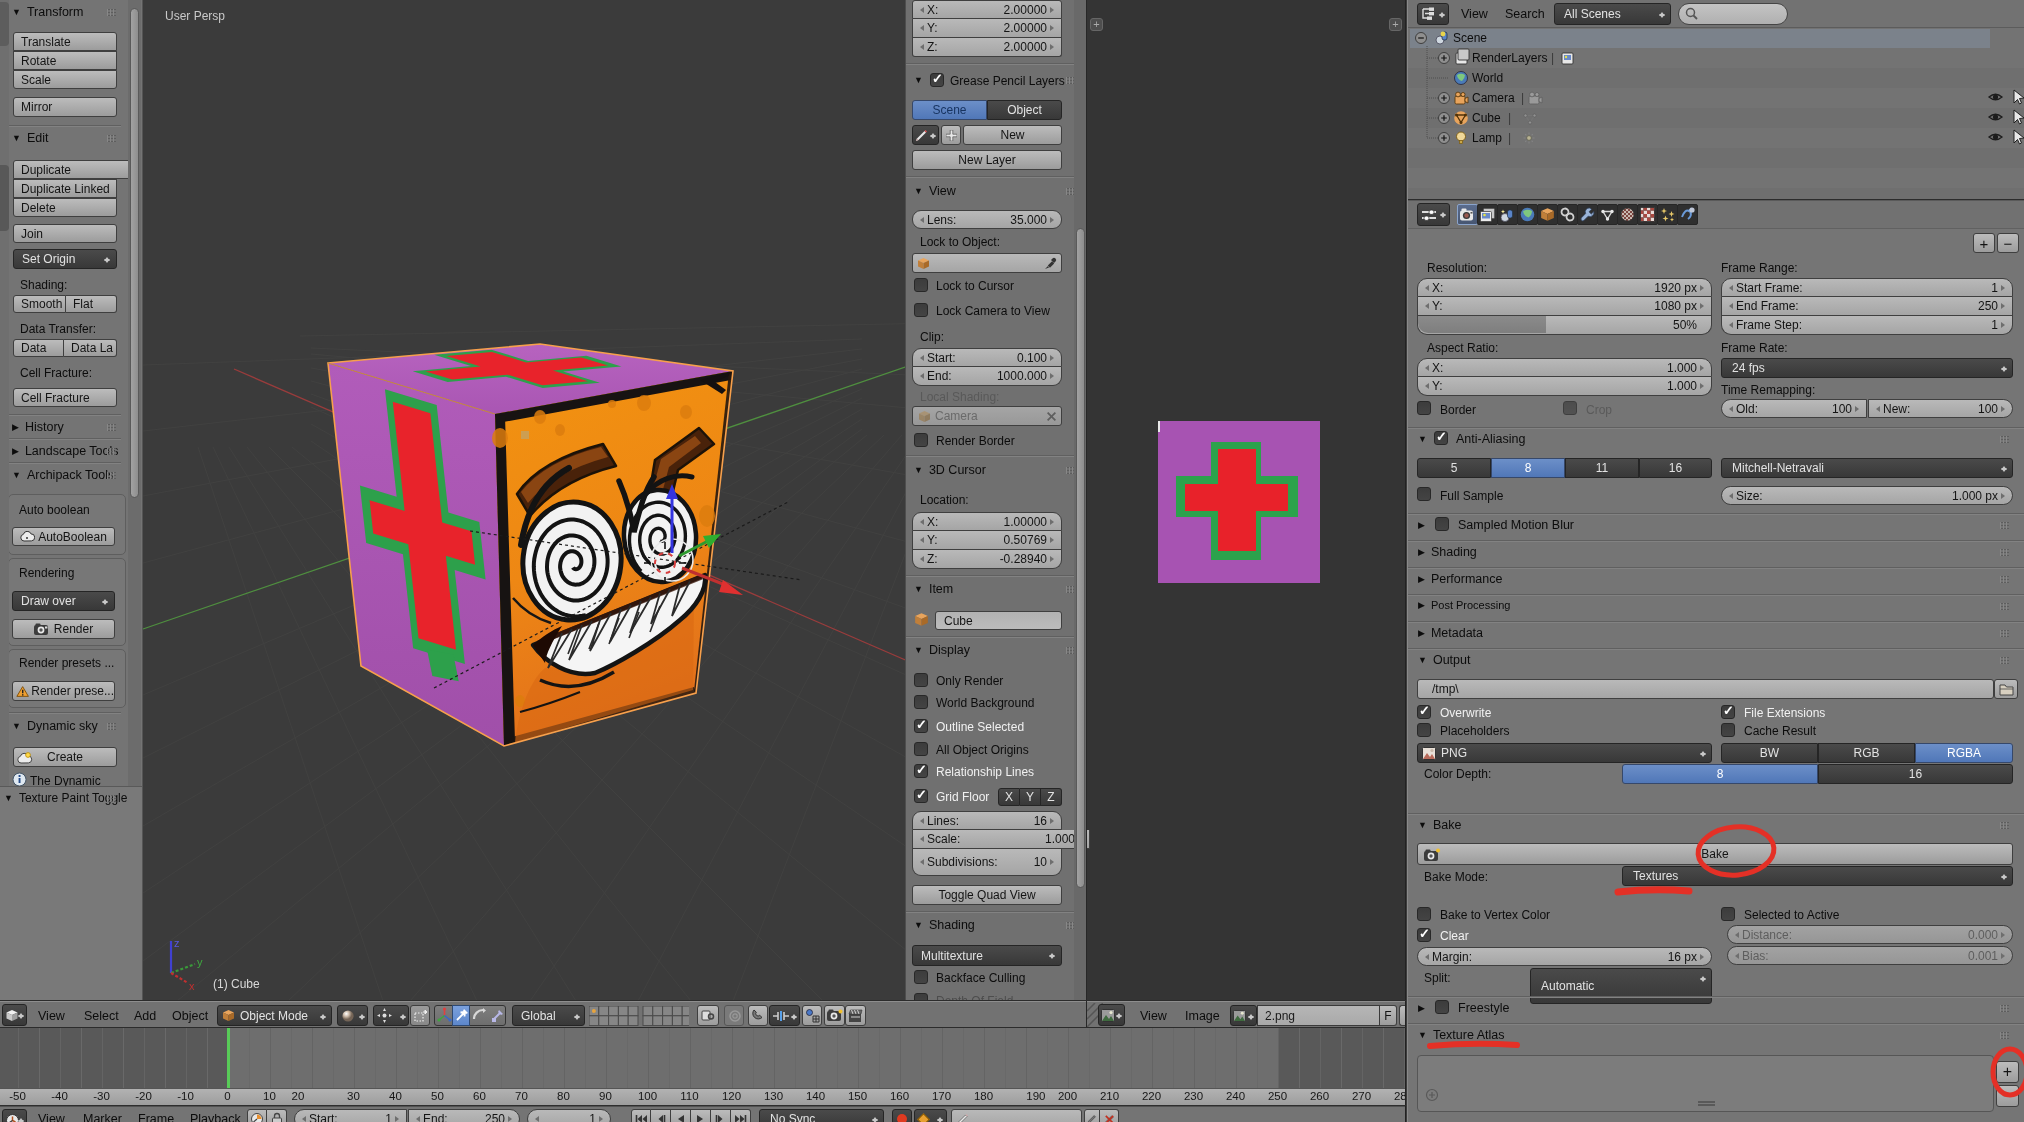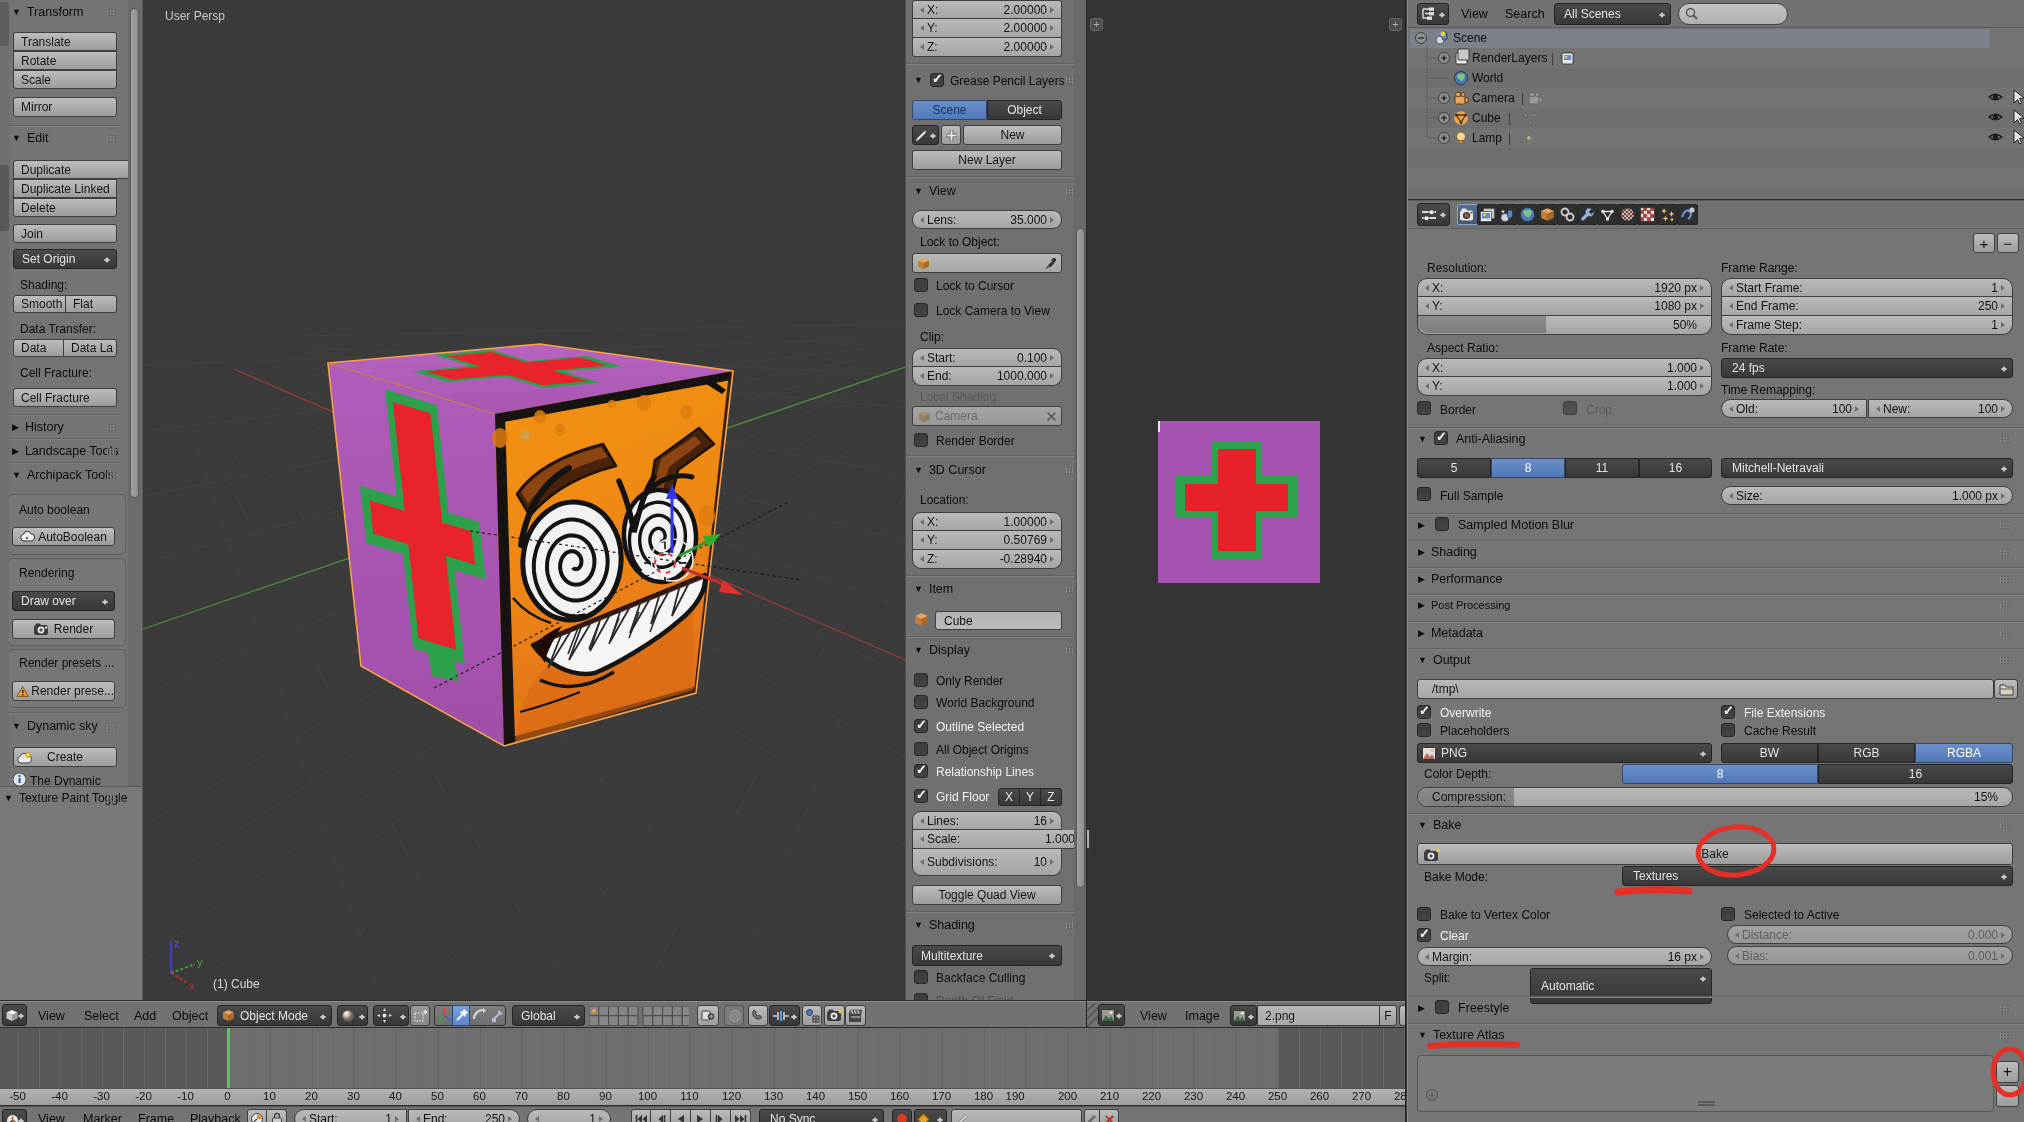--- a/index.html
+++ b/index.html
@@ -671,38 +671,38 @@
     <div class="abs" style="left:227px;top:0;width:3px;height:60px;background:#58cb58"></div>
 <div class="abs" style="left:0;top:60px;width:1406px;height:18px;background:linear-gradient(#b2b2b2,#9c9c9c);border-top:1px solid #555"></div>
 <div style="position:absolute;left:0;top:62px;width:100%;font-size:11.5px;color:#161616">
       <div class="abs" style="left:-2.5px;top:0;width:40px;text-align:center">-50</div>
       <div class="abs" style="left:39.5px;top:0;width:40px;text-align:center">-40</div>
       <div class="abs" style="left:81.5px;top:0;width:40px;text-align:center">-30</div>
       <div class="abs" style="left:123.5px;top:0;width:40px;text-align:center">-20</div>
       <div class="abs" style="left:165.5px;top:0;width:40px;text-align:center">-10</div>
       <div class="abs" style="left:207.5px;top:0;width:40px;text-align:center">0</div>
       <div class="abs" style="left:249.5px;top:0;width:40px;text-align:center">10</div>
-      <div class="abs" style="left:291.5px;top:0;width:40px;text-align:center">20</div>
+      <div class="abs" style="left:291.5px;top:0;width:40px;">20</div>
       <div class="abs" style="left:333.5px;top:0;width:40px;text-align:center">30</div>
       <div class="abs" style="left:375.5px;top:0;width:40px;text-align:center">40</div>
       <div class="abs" style="left:417.5px;top:0;width:40px;text-align:center">50</div>
       <div class="abs" style="left:459.5px;top:0;width:40px;text-align:center">60</div>
       <div class="abs" style="left:501.5px;top:0;width:40px;text-align:center">70</div>
       <div class="abs" style="left:543.5px;top:0;width:40px;text-align:center">80</div>
       <div class="abs" style="left:585.5px;top:0;width:40px;text-align:center">90</div>
       <div class="abs" style="left:627.5px;top:0;width:40px;text-align:center">100</div>
       <div class="abs" style="left:669.5px;top:0;width:40px;text-align:center">110</div>
       <div class="abs" style="left:711.5px;top:0;width:40px;text-align:center">120</div>
       <div class="abs" style="left:753.5px;top:0;width:40px;text-align:center">130</div>
       <div class="abs" style="left:795.5px;top:0;width:40px;text-align:center">140</div>
       <div class="abs" style="left:837.5px;top:0;width:40px;text-align:center">150</div>
       <div class="abs" style="left:879.5px;top:0;width:40px;text-align:center">160</div>
       <div class="abs" style="left:921.5px;top:0;width:40px;text-align:center">170</div>
       <div class="abs" style="left:963.5px;top:0;width:40px;text-align:center">180</div>
-      <div class="abs" style="left:1005.5px;top:0;width:40px;text-align:left">190</div>
+      <div class="abs" style="left:1005.5px;top:0;width:40px;text-align:right">190</div>
       <div class="abs" style="left:1047.5px;top:0;width:40px;text-align:center">200</div>
       <div class="abs" style="left:1089.5px;top:0;width:40px;text-align:center">210</div>
       <div class="abs" style="left:1131.5px;top:0;width:40px;text-align:center">220</div>
       <div class="abs" style="left:1173.5px;top:0;width:40px;text-align:center">230</div>
       <div class="abs" style="left:1215.5px;top:0;width:40px;text-align:center">240</div>
       <div class="abs" style="left:1257.5px;top:0;width:40px;text-align:center">250</div>
       <div class="abs" style="left:1299.5px;top:0;width:40px;text-align:center">260</div>
       <div class="abs" style="left:1341.5px;top:0;width:40px;text-align:center">270</div>
       <div class="abs" style="left:1383.5px;top:0;width:40px;text-align:center">280</div>
     </div>
@@ -1170,25 +1170,20 @@
         <rect x="0.5" y="0.5" width="13" height="12" rx="1" fill="#e8e0d8" stroke="#333"></rect>
         <path d="M1 12 5 6 8 10 10 7 13 12Z" fill="#b86a5a"></path>
         <circle cx="10" cy="3.5" r="1.6" fill="#c8b8a8"></circle>
       </svg>PNG<span class="ud" style="position:absolute;right:4px;top:4px"></span></div>
  <div class="btnd" style="left:313px;top:543px;width:97px;height:20px;justify-content:center;border-radius:3px 0 0 3px">BW</div>
  <div class="btnd" style="left:410px;top:543px;width:97px;height:20px;justify-content:center;border-radius:0">RGB</div>
  <div class="abs" style="left:507px;top:543px;width:98px;height:20px;background:linear-gradient(#6c8fc8,#5077b8);border:1px solid #36486a;color:#fff;font-size:12px;display:flex;align-items:center;justify-content:center;border-radius:0 3px 3px 0">RGBA</div>
  <div class="lbl" style="left:16px;top:567px">Color Depth:</div>
  <div class="abs" style="left:214px;top:564px;width:196px;height:20px;background:linear-gradient(#6c8fc8,#5077b8);border:1px solid #36486a;color:#fff;font-size:12px;display:flex;align-items:center;justify-content:center;border-radius:3px 0 0 3px">8</div>
  <div class="btnd" style="left:410px;top:564px;width:195px;height:20px;justify-content:center;border-radius:0 3px 3px 0">16</div>
- <div class="fld" style="left:9px;top:587px;width:596px;height:20px;border-radius:10px;justify-content:space-between">
-      <div class="abs" style="left:0;top:0;width:96px;height:18px;background:linear-gradient(#8b8b8b,#7e7e7e);border-radius:10px 0 0 10px"></div>
-      <span style="position:relative">Compression:</span>
-      <span style="position:relative">15%</span>
-    </div>
  <div class="sep" style="left:0;top:613px;width:616px"></div>
  <div class="ph" style="left:10px;top:618px;font-size:12.5px">Bake</div>
     <div class="dots" style="left:592px;top:622px"></div>
  <div class="btn" style="left:9px;top:643px;width:596px;height:22px"><svg width="17" height="14" viewBox="0 0 17 14" style="position:absolute;left:6px;top:4px">
         <rect x="0" y="3" width="14" height="10" rx="2" fill="#3c3c3c"></rect>
         <rect x="1.5" y="1.5" width="5" height="3" rx="1" fill="#3c3c3c"></rect>
         <circle cx="7" cy="8" r="3.4" fill="#e8e8e8"></circle>
         <circle cx="7" cy="8" r="1.7" fill="#555"></circle>
         <circle cx="14" cy="2.5" r="2" fill="#f0c030"></circle>
       </svg>Bake</div>

